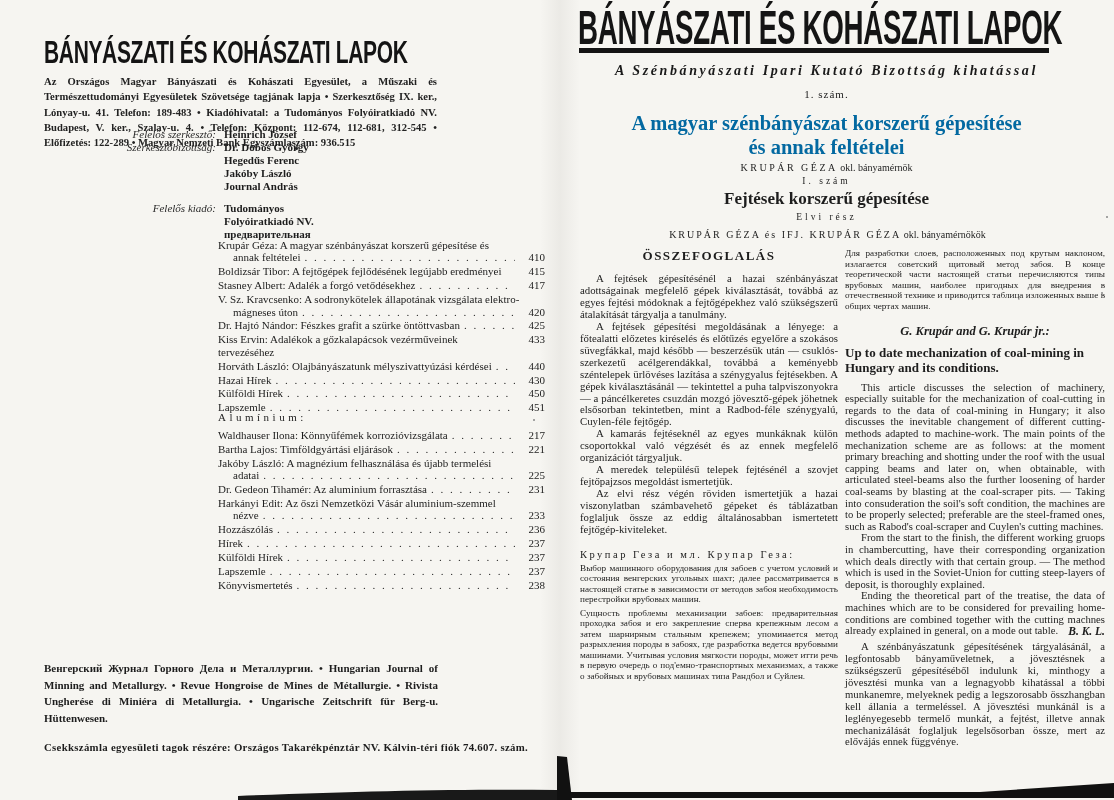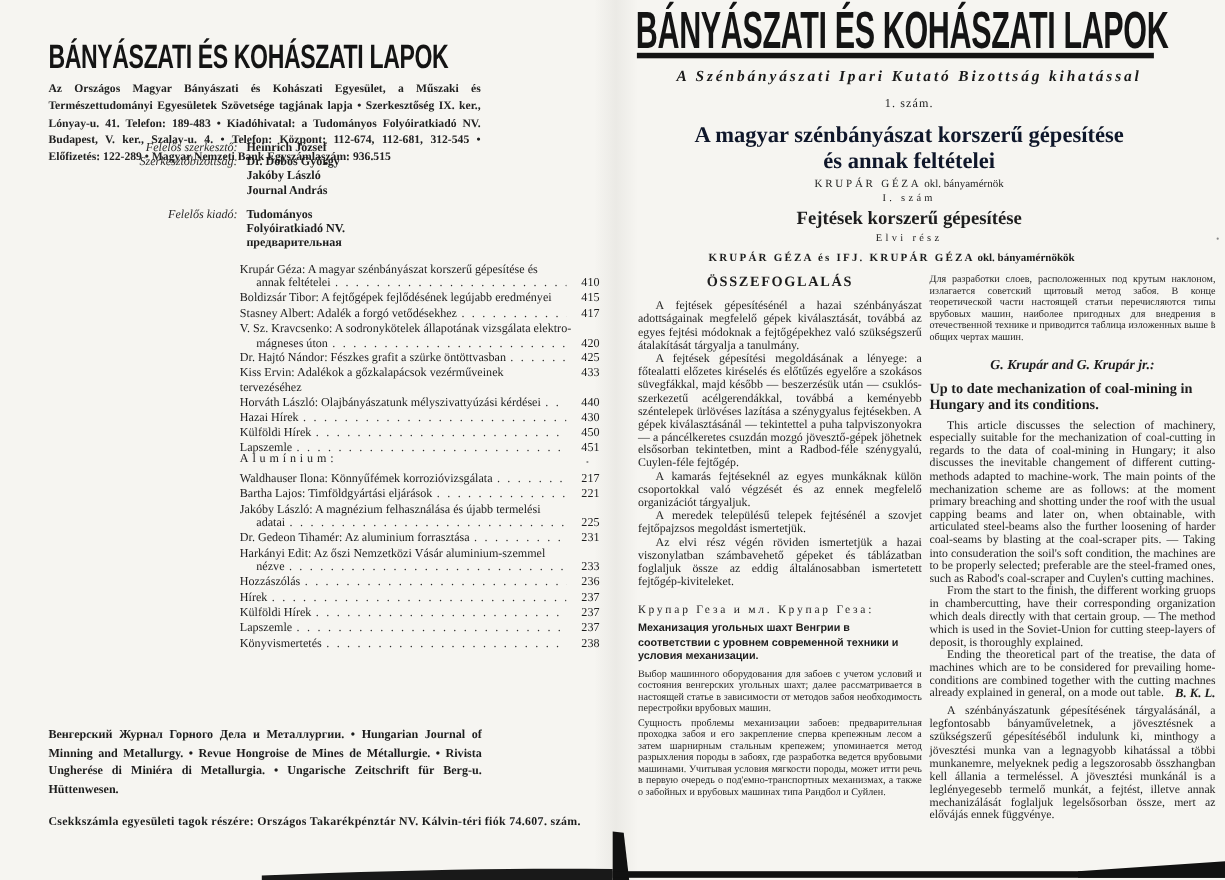--- a/index.html
+++ b/index.html
@@ -40,21 +40,21 @@
   .toc-page{flex:none;width:26px;text-align:right;}
   .alu-head{font-size:11px;letter-spacing:3.5px;color:#222;}
   .lp-langs{width:394px;font-size:11px;line-height:1.5;font-weight:700;text-align:justify;}
   .lp-cheque{font-size:10.8px;font-weight:700;letter-spacing:0.3px;white-space:nowrap;}
   .speck{width:3px;height:3px;border-radius:50%;background:#222;}
   .speck2{width:2px;height:2px;border-radius:50%;background:#888;}
   
   .rp-center{width:497px;text-align:center;}
   .rp-subtitle{font-style:italic;font-weight:700;font-size:14px;letter-spacing:2.6px;color:#1a1a1a;}
   .rp-issue{font-size:11px;letter-spacing:1px;}
-  .rp-art-title{font-weight:700;font-size:20.5px;line-height:1.16;color:#0f172a;}
+  .rp-art-title{font-weight:700;font-size:20.5px;line-height:1.16;color:#0369a1;}
   .smallcaps-line{font-size:10px;}
   .sc-name{letter-spacing:2.5px;}
   .rp-part{font-size:9.5px;letter-spacing:3px;}
   .rp-section{font-weight:700;font-size:17px;}
   .rp-elvi{font-size:9.5px;letter-spacing:3px;}
   
   .col{text-align:justify;}
   .osszef{ment:0;text-align:center;font-weight:700;font-size:13px;letter-spacing:1.5px;margin:0 0 9px 0;}
   .hu-para{font-size:10.8px;line-height:11.95px;text-indent:16px;margin:0;}
   .ru-authors{font-size:10.5px;letter-spacing:2.5px;margin-top:13px;white-space:nowrap;}
@@ -88,20 +88,24 @@
       <div class="ed-row">
         <span class="ed-label">Felelős szerkesztő:</span>
         <span class="ed-value">Heinrich József</span>
       </div>
       <div class="ed-row">
         <span class="ed-label">Szerkesztőbizottság:</span>
         <span class="ed-value">Dr. Dobos György</span>
       </div>
       <div class="ed-row">
         <span class="ed-label"></span>
+        <span class="ed-value">Hegedűs Ferenc</span>
+      </div>
+      <div class="ed-row">
+        <span class="ed-label"></span>
         <span class="ed-value">Jakóby László</span>
       </div>
       <div class="ed-row">
         <span class="ed-label"></span>
         <span class="ed-value">Journal András</span>
       </div>
       <div class="ed-row gap">
         <span class="ed-label">Felelős kiadó:</span>
         <span class="ed-value">Tudományos</span>
       </div>
@@ -298,35 +302,34 @@
   </div>
 
   <div class="abs rp-center smallcaps-line" style="left:21px;top:162px;">
     <span class="sc-name">KRUPÁR GÉZA</span><span> okl. bányamérnök</span>
   </div>
   <div class="abs rp-center rp-part" style="left:21px;top:176px;">I. szám</div>
 
   <div class="abs rp-center rp-section" style="left:21px;top:189px;">Fejtések korszerű gépesítése</div>
   <div class="abs rp-center rp-elvi" style="left:21px;top:212px;">Elvi rész</div>
 
-  <div class="abs rp-center smallcaps-line" style="left:5px;top:229px;font-weight:bold;">
+  <div class="abs rp-center smallcaps-line" style="left:22px;top:229px;">
     <span class="sc-name" style="letter-spacing:2px;">KRUPÁR GÉZA és IFJ. KRUPÁR GÉZA</span><span> okl. bányamérnökök</span>
   </div>
 
   <div class="abs col" style="left:23px;top:248px;width:258px;">
     <div class="osszef">ÖSSZEFOGLALÁS</div>
     <div id="hu-paras">
         <p class="hu-para first">A fejtések gépesítésénél a hazai szénbányászat adottságainak megfelelő gépek kiválasztását, továbbá az egyes fejtési módoknak a fejtőgépekhez való szükségszerű átalakítását tárgyalja a tanulmány.</p>
         <p class="hu-para">A fejtések gépesítési megoldásának a lényege: a főtealatti előzetes kiréselés és előtűzés egyelőre a szokásos süvegfákkal, majd később — beszerzésük után — csuklós-szerkezetű acélgerendákkal, továbbá a keményebb széntelepek ürlövéses lazítása a szénygyalus fejtésekben. A gépek kiválasztásánál — tekintettel a puha talpviszonyokra — a páncélkeretes csuzdán mozgó jövesztő-gépek jöhetnek elsősorban tekintetben, mint a Radbod-féle szénygyalú, Cuylen-féle fejtőgép.</p>
         <p class="hu-para">A kamarás fejtéseknél az egyes munkáknak külön csoportokkal való végzését és az ennek megfelelő organizációt tárgyaljuk.</p>
         <p class="hu-para">A meredek településű telepek fejtésénél a szovjet fejtőpajzsos megoldást ismertetjük.</p>
         <p class="hu-para">Az elvi rész végén röviden ismertetjük a hazai viszonylatban számbavehető gépeket és táblázatban foglaljuk össze az eddig általánosabban ismertetett fejtőgép-kiviteleket.</p>
       </div>
     <div class="ru-authors">Крупар Геза и мл. Крупар Геза:</div>
-    <div class="ru-title">Механизация угольных шахт Венгрии в соответствии с уровнем современной техники и условия механизации.</div>
     <div id="ru-paras">
         <p class="ru-para first">Выбор машинного оборудования для забоев с учетом условий и состояния венгерских угольных шахт; далее рассматривается в настоящей статье в зависимости от методов забоя необходимость перестройки врубовых машин.</p>
         <p class="ru-para">Сущность проблемы механизации забоев: предварительная проходка забоя и его закрепление сперва крепежным лесом а затем шарнирным стальным крепежем; упоминается метод разрыхления породы в забоях, где разработка ведется врубовыми машинами. Учитывая условия мягкости породы, может итти речь в первую очередь о под'емно-транспортных механизмах, а также о забойных и врубовых машинах типа Рандбол и Суйлен.</p>
       </div>
   </div>
 
   <div class="abs col" style="left:288px;top:248px;width:260px;">
     <div class="ru-para" style="margin-top:0;">Для разработки слоев, расположенных под крутым наклоном, излагается советский щитовый метод забоя. В конце теоретической части настоящей статьи перечисляются типы врубовых машин, наиболее пригодных для внедрения в отечественной технике и приводится таблица изложенных выше в общих чертах машин.</div>
     <div class="en-authors">G. Krupár and G. Krupár jr.:</div>
     <div class="en-title">Up to date mechanization of coal-mining in Hungary and its conditions.</div>

